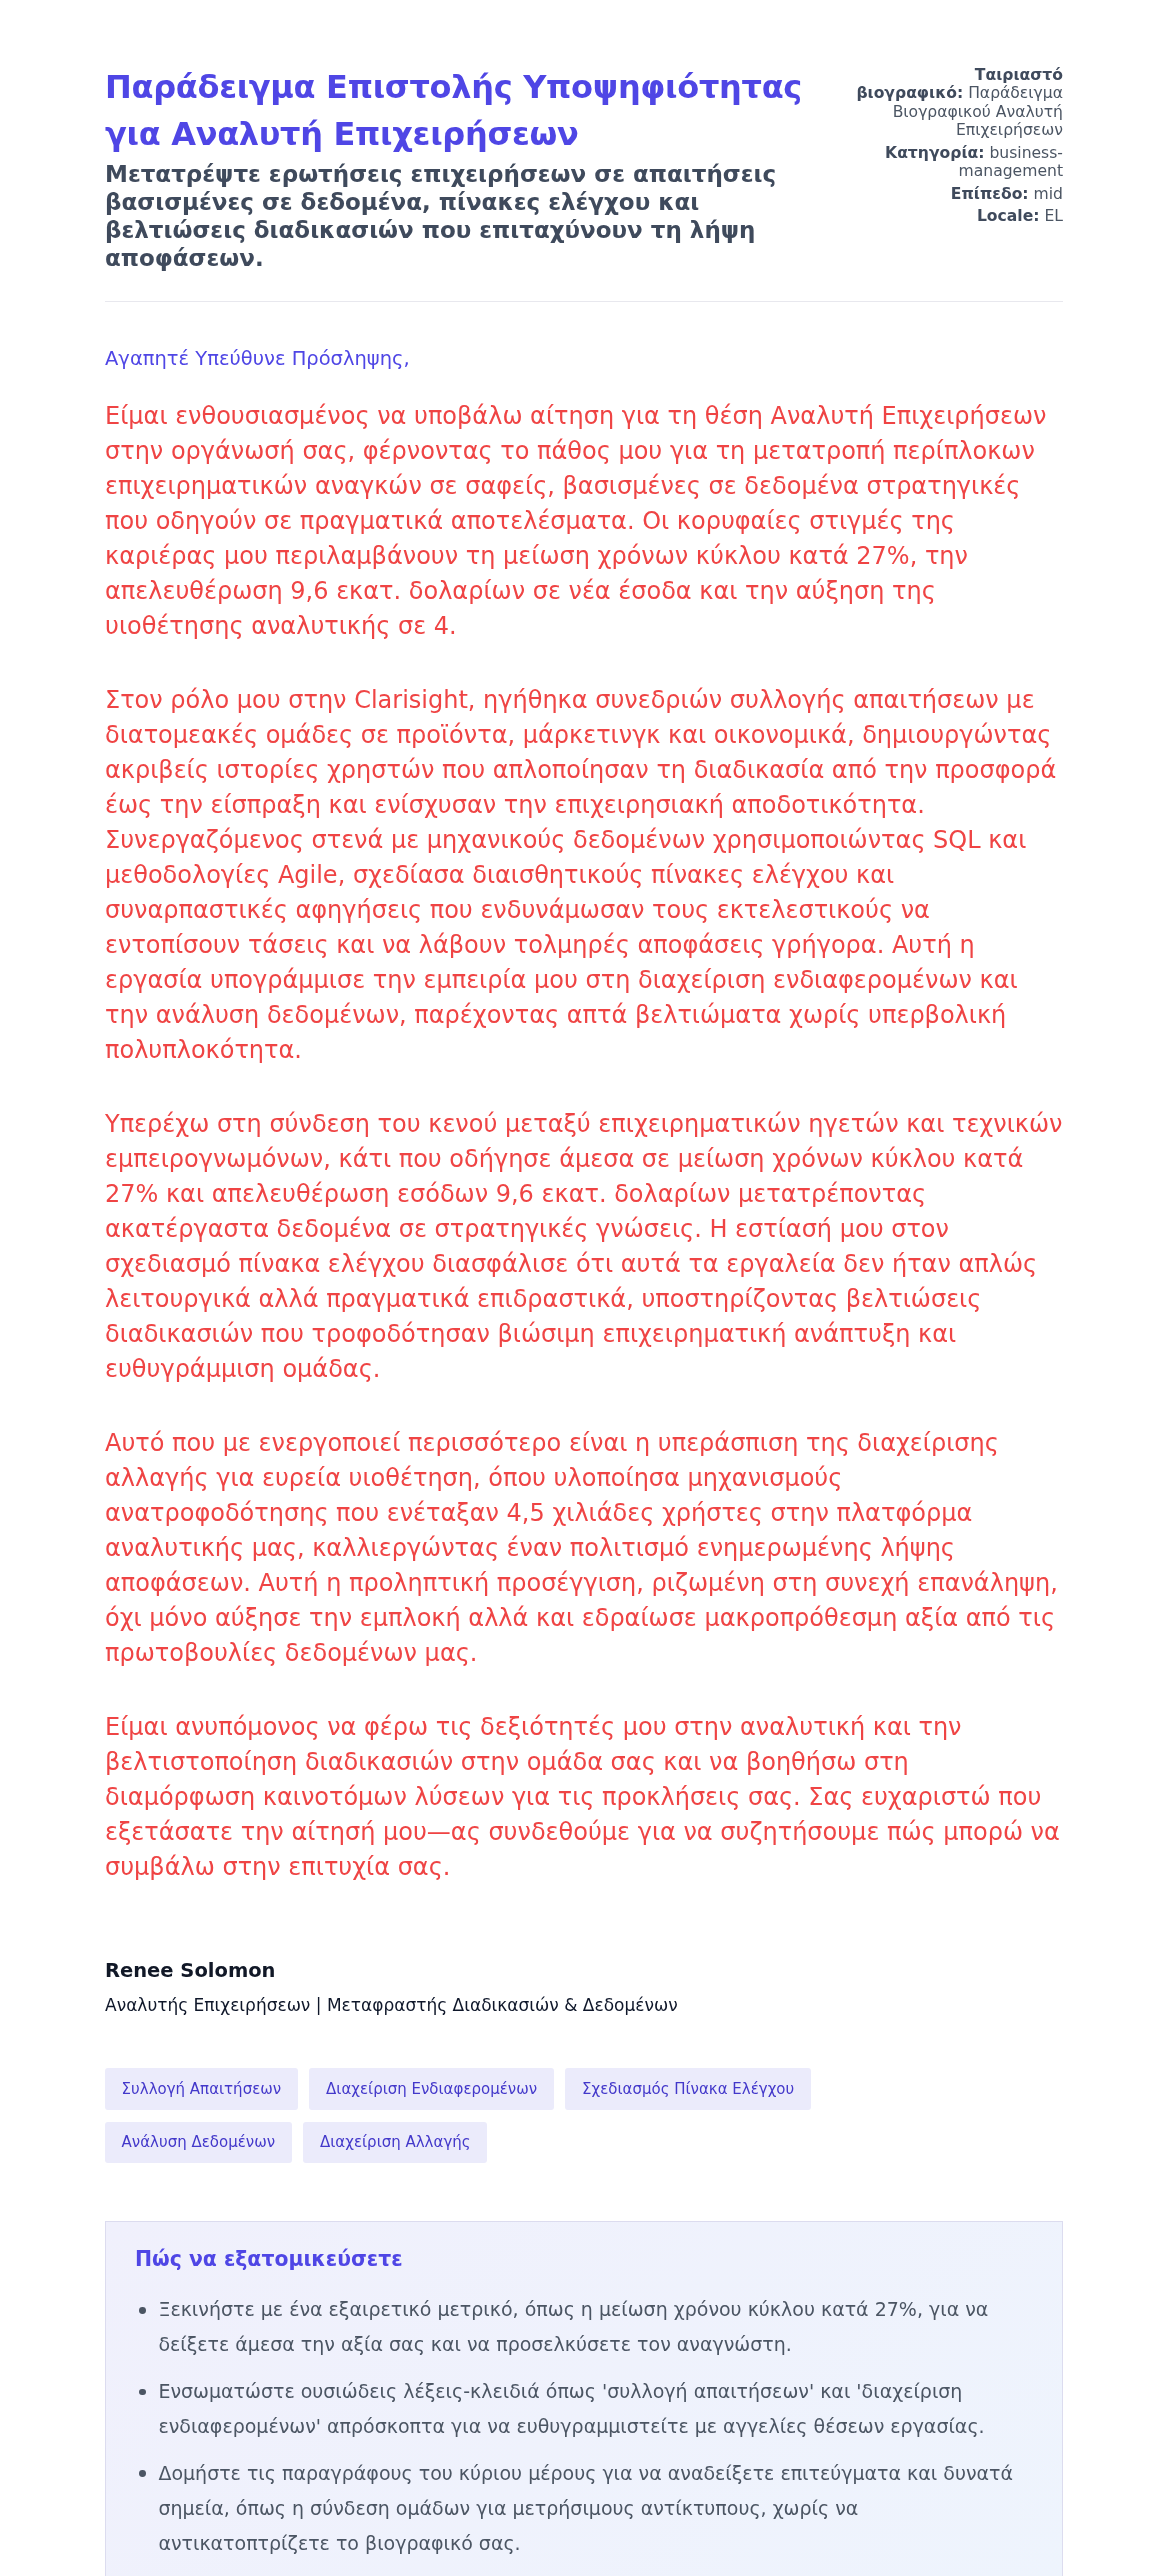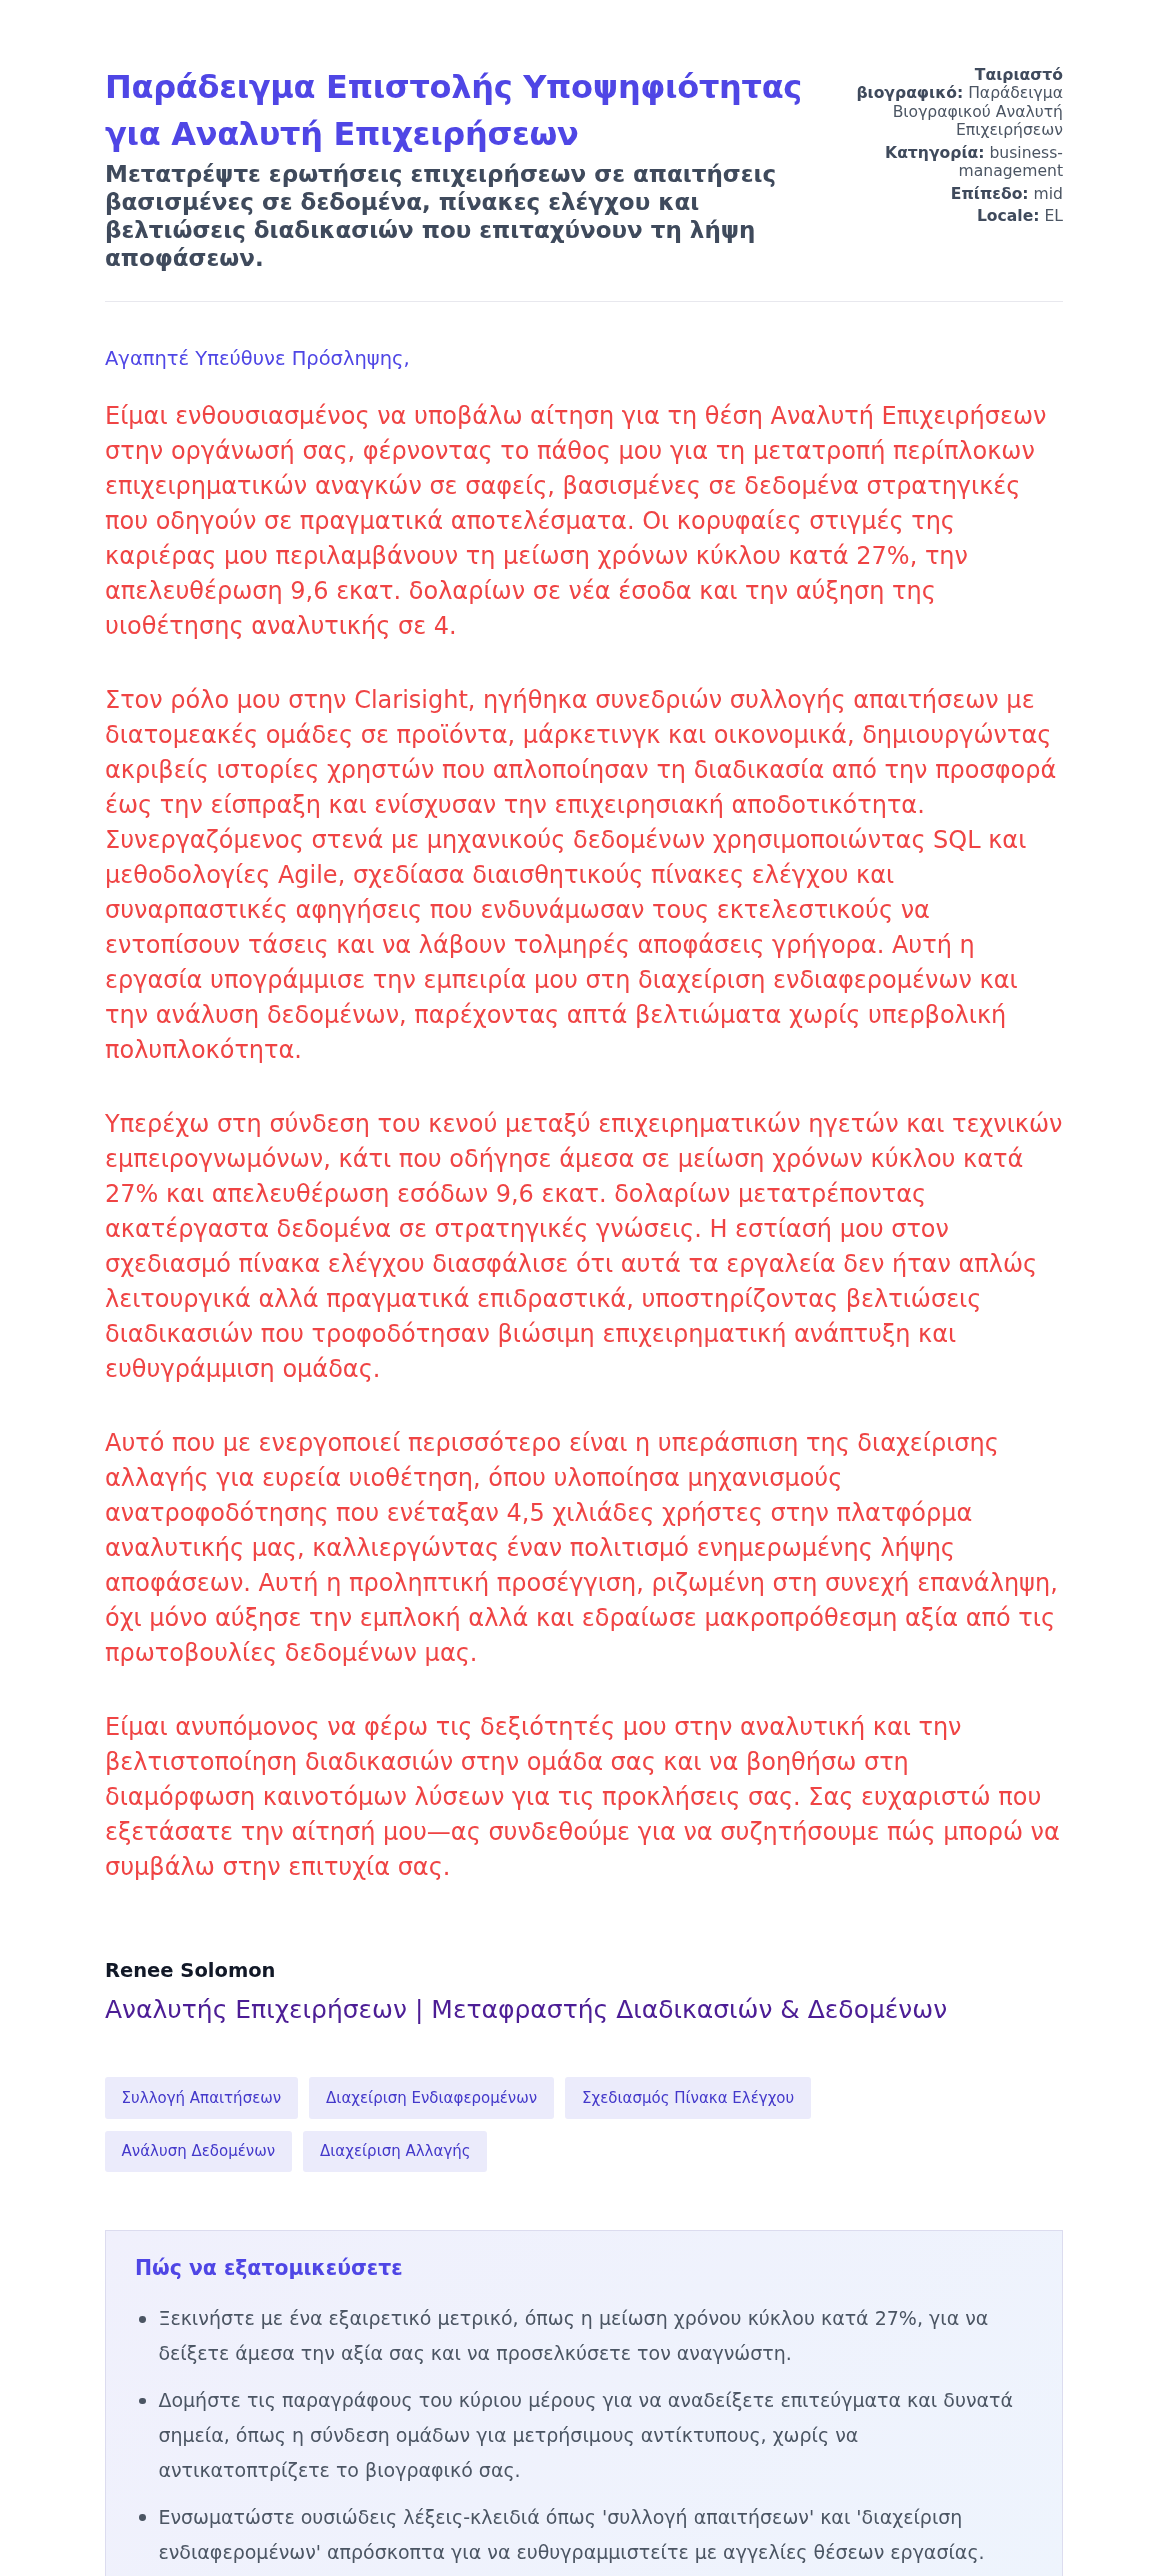--- a/index.html
+++ b/index.html
@@ -55,21 +55,21 @@
     margin-top: 29px;
     font-size: 24px;
     line-height: 35px;
     color: #ef4444;
   }
   .para.first { margin-top: 29px; }
   .para + .para { margin-top: 39px; }
 
   .signature { margin-top: 74px; }
   .sig-name { font-weight: bold; font-size: 19.5px; color: #111827; }
-  .sig-title { margin-top: 13.6px; font-size: 25px; color: #4c1d95; }
+  .sig-title { margin-top: 13.6px; font-size: 17px; color: #0f172a; }
 
   .tags {
     margin-top: 53px;
     display: flex;
     flex-wrap: wrap;
     gap: 11.7px 11.7px;
     width: 798px;
   }
   .tag {
     background: #ebebfb;
@@ -163,23 +163,23 @@
 
   <section class="tips">
     <h2 class="tips-title">Πώς να εξατομικεύσετε</h2>
     <ul class="tips-list">
       <li class="tips-item">
         <span class="bullet"></span>
         <span>Ξεκινήστε με ένα εξαιρετικό μετρικό, όπως η μείωση χρόνου κύκλου κατά 27%, για να δείξετε άμεσα την αξία σας και να προσελκύσετε τον αναγνώστη.</span>
       </li>
       <li class="tips-item">
         <span class="bullet"></span>
-        <span>Δομήστε τις παραγράφους του κύριου μέρους για να αναδείξετε επιτεύγματα και δυνατά σημεία, όπως η σύνδεση ομάδων για μετρήσιμους αντίκτυπους, χωρίς να αντικατοπτρίζετε το βιογραφικό σας.</span>
+        <span>Ενσωματώστε ουσιώδεις λέξεις-κλειδιά όπως 'συλλογή απαιτήσεων' και 'διαχείριση ενδιαφερομένων' απρόσκοπτα για να ευθυγραμμιστείτε με αγγελίες θέσεων εργασίας.</span>
       </li>
       <li class="tips-item">
         <span class="bullet"></span>
-        <span>Ενσωματώστε ουσιώδεις λέξεις-κλειδιά όπως 'συλλογή απαιτήσεων' και 'διαχείριση ενδιαφερομένων' απρόσκοπτα για να ευθυγραμμιστείτε με αγγελίες θέσεων εργασίας.</span>
+        <span>Δομήστε τις παραγράφους του κύριου μέρους για να αναδείξετε επιτεύγματα και δυνατά σημεία, όπως η σύνδεση ομάδων για μετρήσιμους αντίκτυπους, χωρίς να αντικατοπτρίζετε το βιογραφικό σας.</span>
       </li>
     </ul>
   </section>
 
 </div>
 
 
 </body></html>

